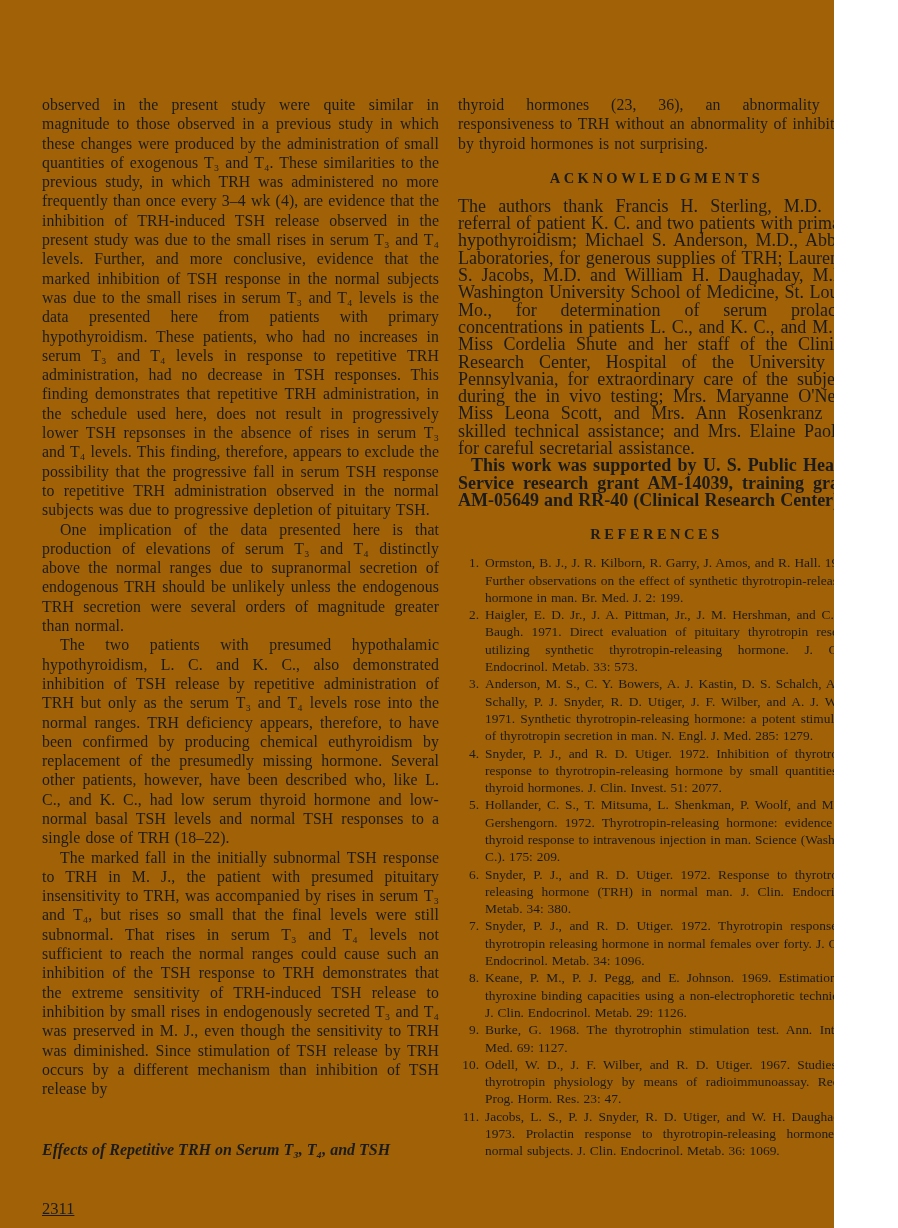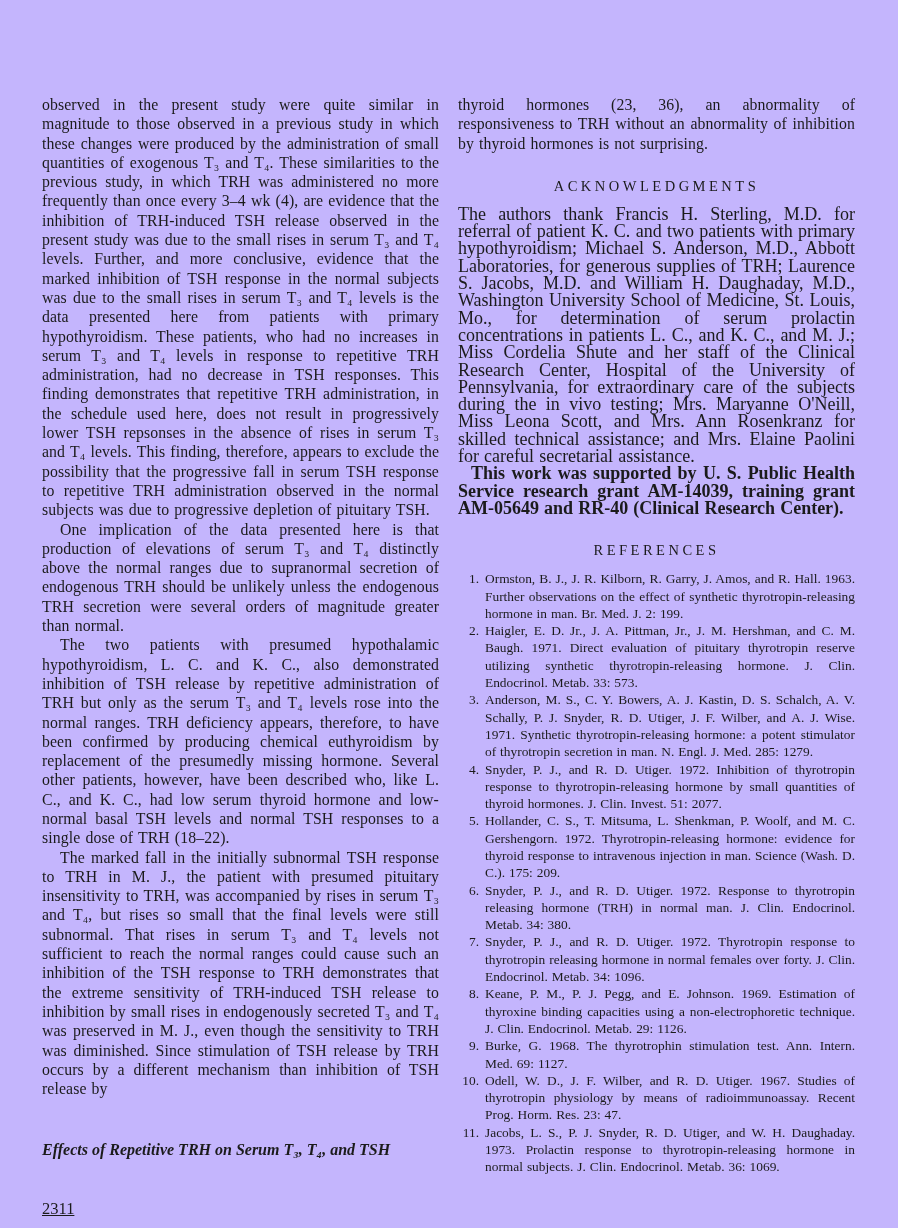--- a/index.html
+++ b/index.html
@@ -2,23 +2,23 @@
 <html><head>
 <meta charset="utf-8">
 <style>
   html, body {
     margin: 0;
     padding: 0;
     background: #ffffff;
   }
   .page {
     position: relative;
-    width: 898px;
+    width: 834px;
     height: 1228px;
-    background: #c4b5fd;
+    background: #a16207;
     color: #1b1b1b;
     font-family: "Liberation Serif", "DejaVu Serif", serif;
     overflow: hidden;
     box-sizing: border-box;
   }
   .columns {
     position: absolute;
     left: 42px;
     top: 95px;
     width: 813px;
@@ -37,22 +37,22 @@
     letter-spacing: 0.1px;
     word-spacing: 1px;
   }
   .body-par.indent {
     text-indent: 18px;
   }
   .section-heading {
     text-align: center;
     font-size: 14.5px;
     letter-spacing: 3.5px;
-    margin: 25px 0 11px 0;
-    font-weight: 400;
+    margin: 17px 0 11px 0;
+    font-weight: 700;
   }
   .small-par {
     margin: 0;
     font-size: 18px;
     line-height: 17.3px;
     text-align: justify;
     word-spacing: 0.6px;
   }
   .small-par.indent {
     text-indent: 13px;

